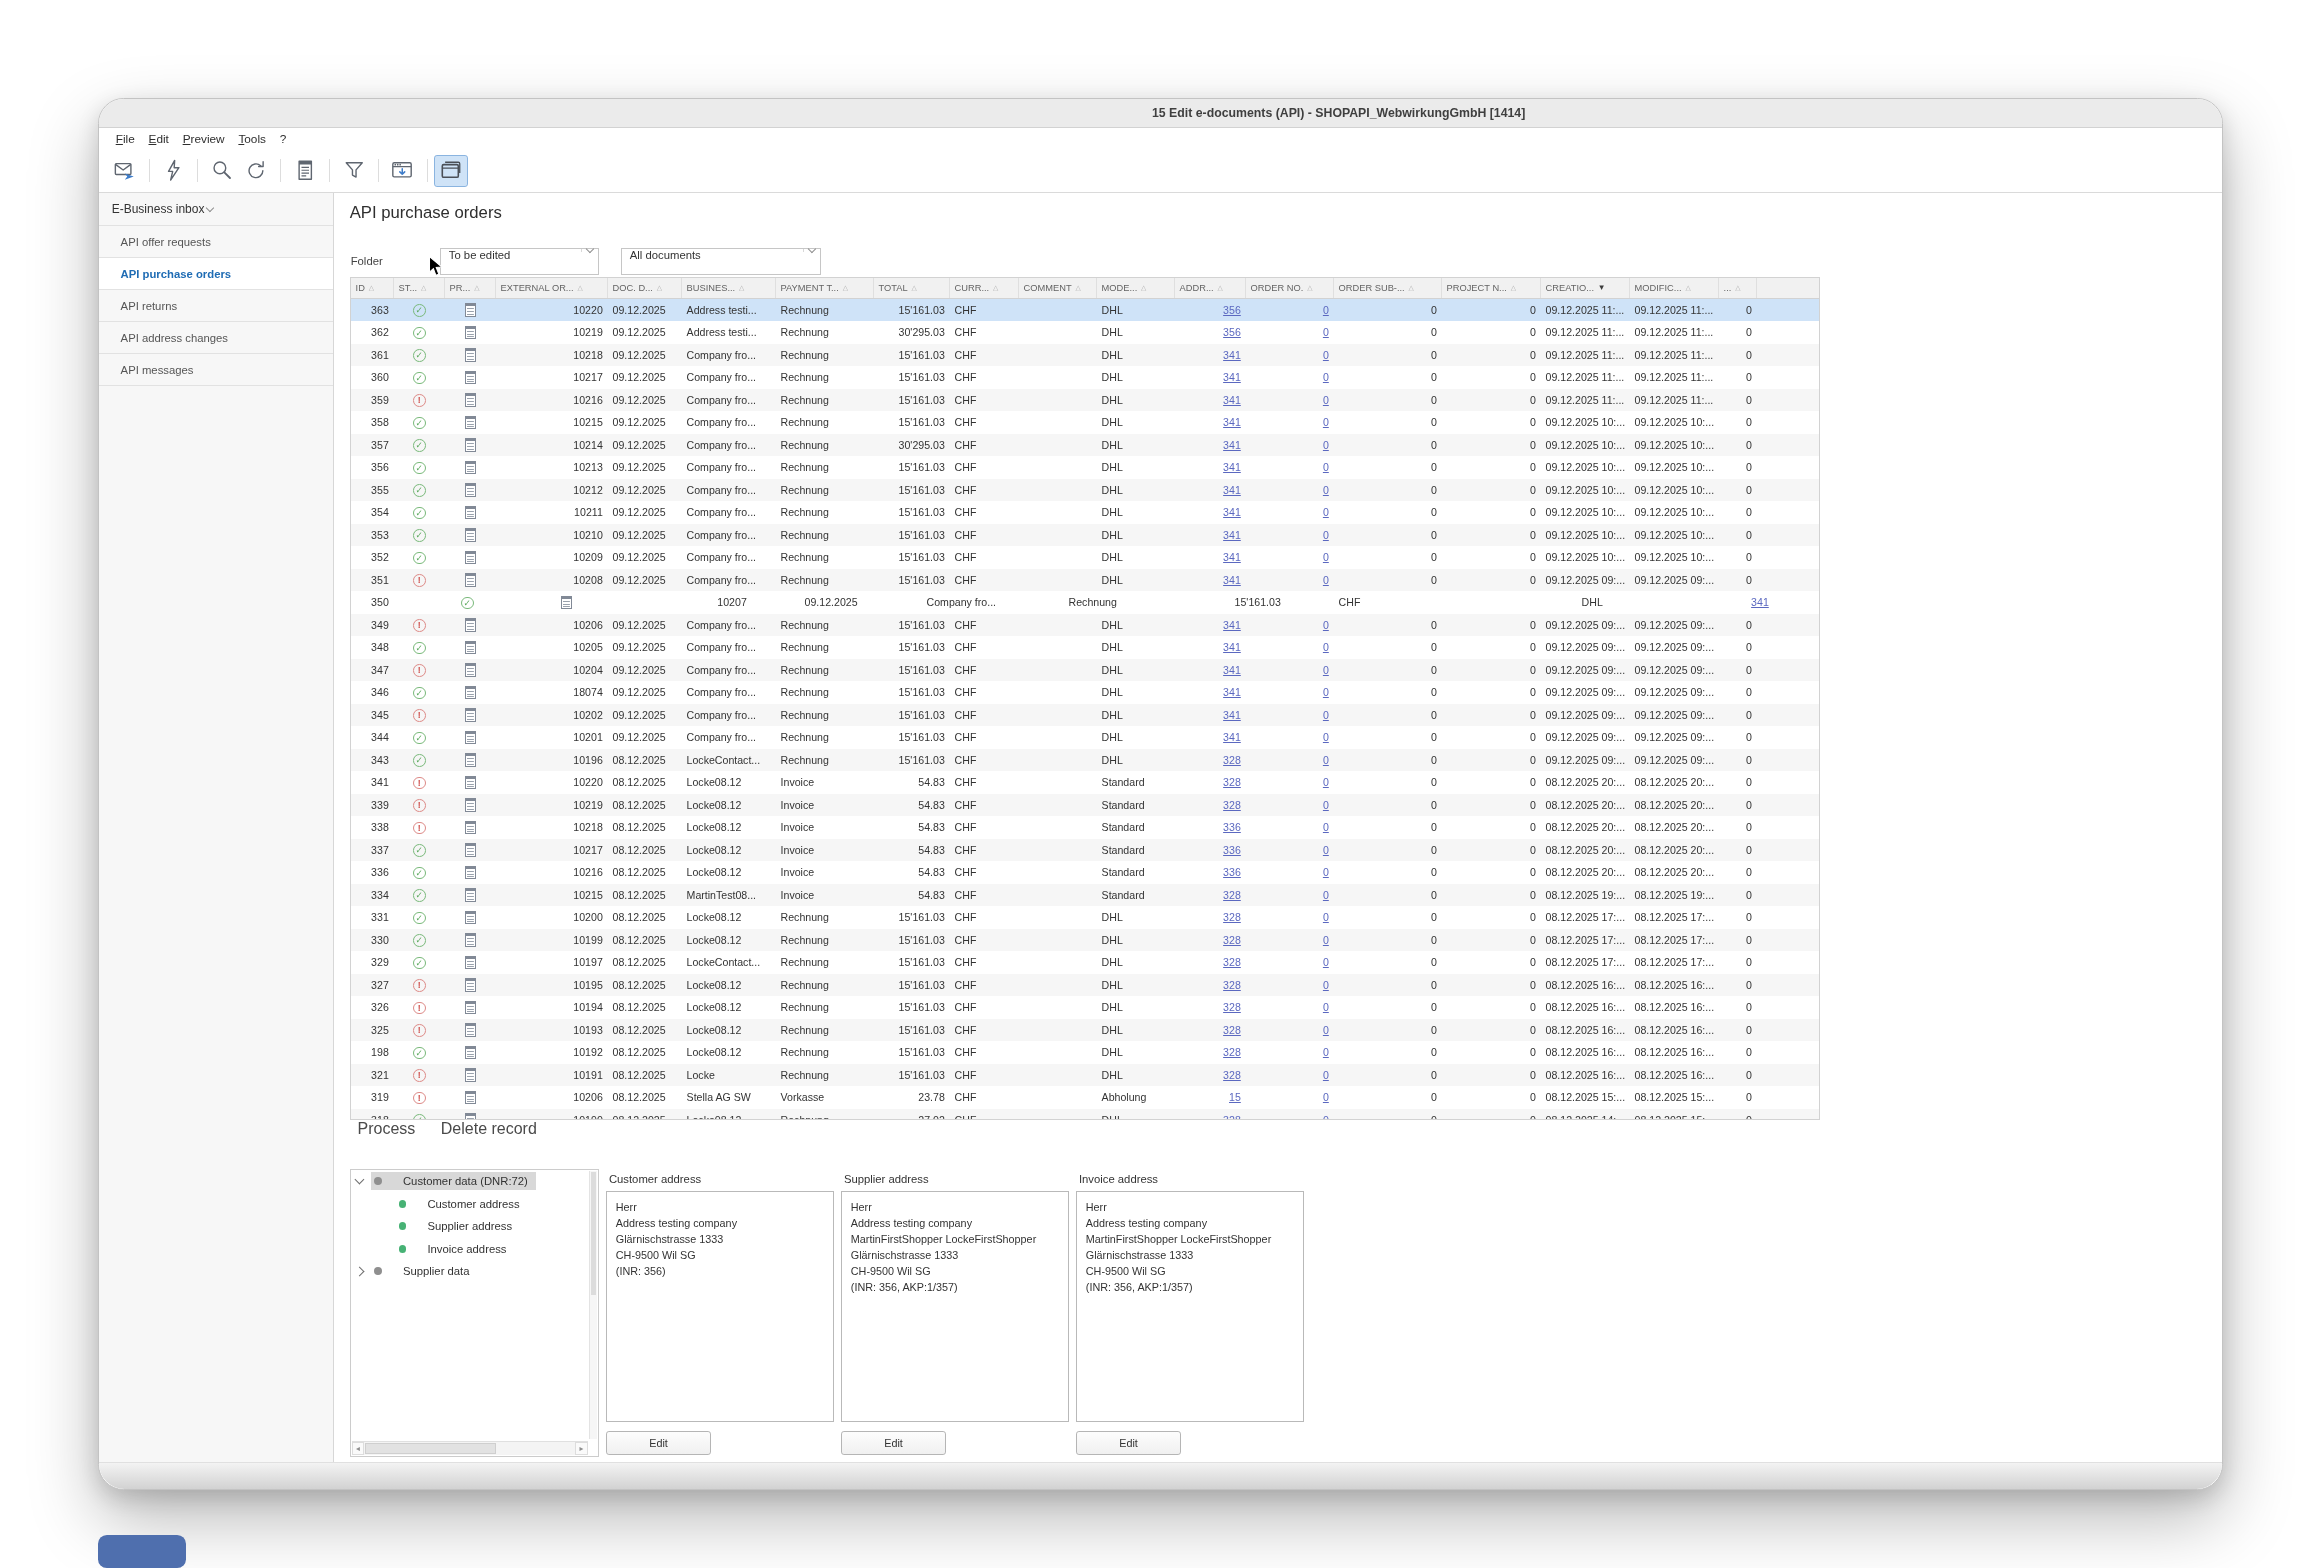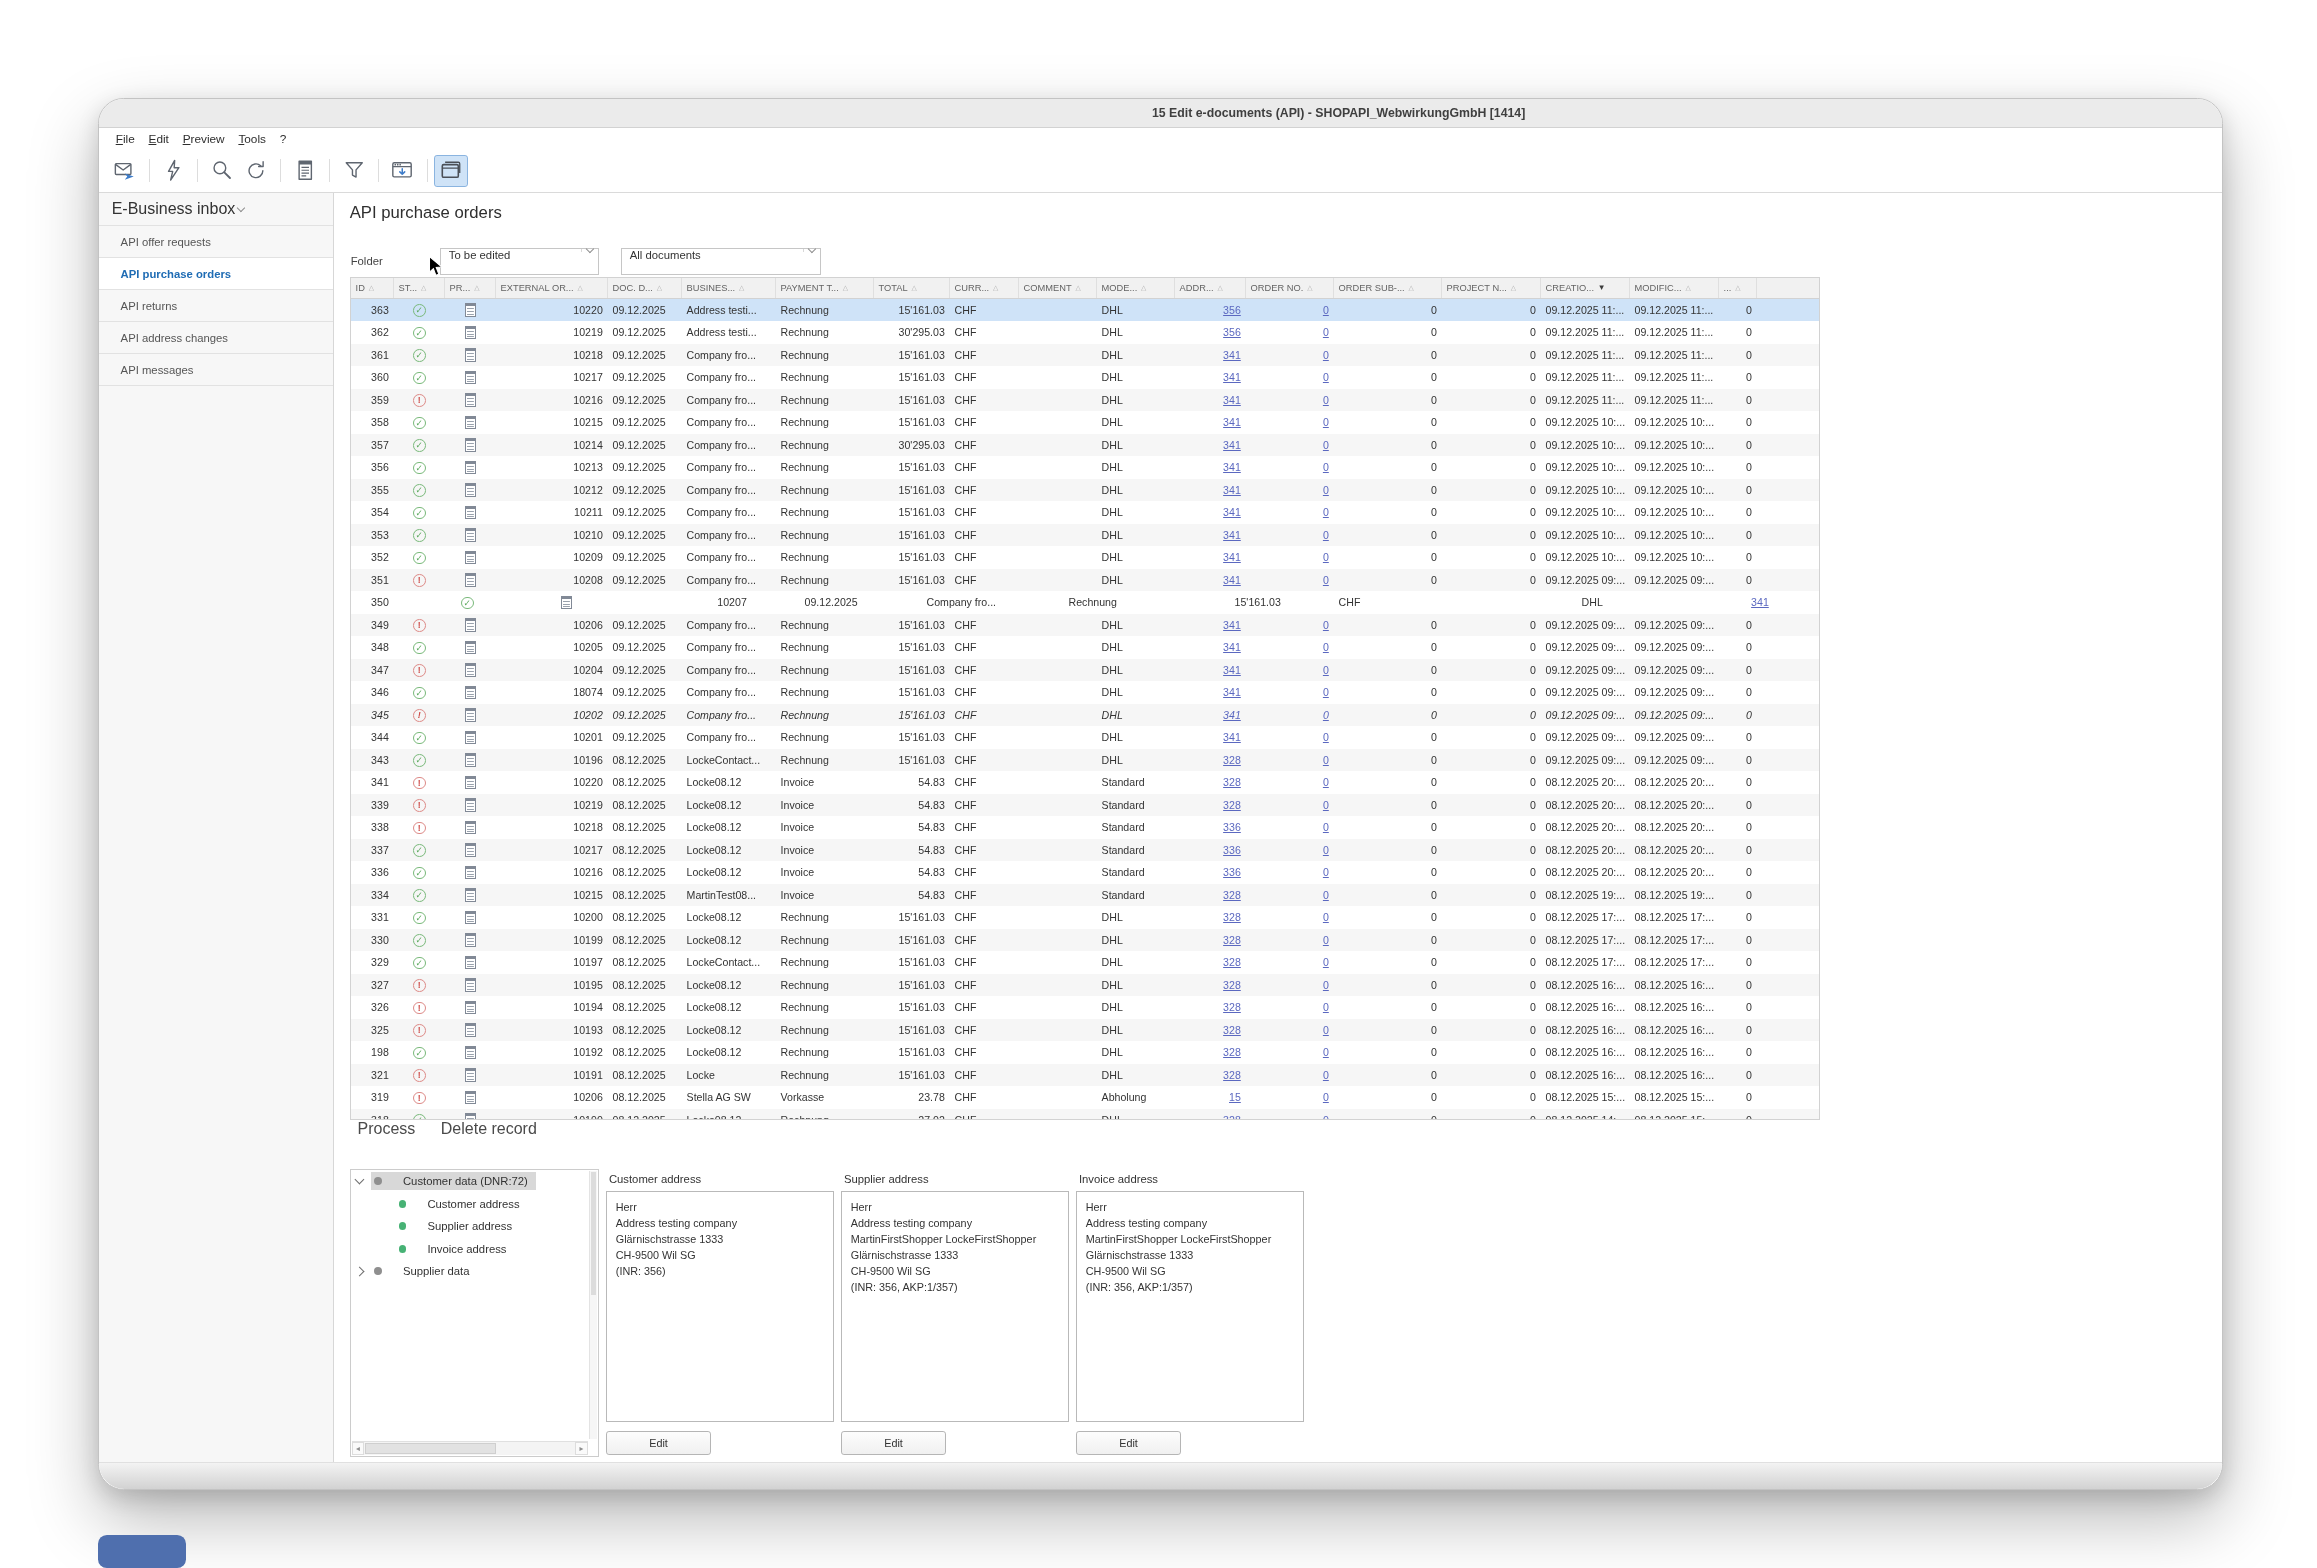--- a/index.html
+++ b/index.html
@@ -21,21 +21,21 @@
   .toolbar{height:43px;display:flex;align-items:center;padding-left:8.8px;background:#fff;border-bottom:1px solid #dadada;}
   .tool{width:34px;height:32px;display:flex;align-items:center;justify-content:center;border-radius:2.9px;}
   .tool.active{background:#cfe3f7;border:1px solid #8ab4e0;}
   .ticon{display:flex;}
   .ticon svg{width:24.5px;height:24.5px;}
   .tsep{width:1px;height:23.5px;background:#dddddd;margin:0 6.9px;}
 
   .body{position:absolute;top:94px;left:0;right:0;bottom:27.4px;display:flex;}
 
   .sidebar{width:235px;background:#f7f7f7;border-right:1px solid #d7d7d7;}
-  .sb-header{height:33px;display:flex;align-items:center;gap:3px;padding-left:12.7px;font-size:16px;color:#333;
+  .sb-header{height:33px;display:flex;align-items:center;gap:3px;padding-left:12.7px;font-size:12px;color:#333;
     border-bottom:1px solid #e2e2e2;}
   .sb-item{height:32px;display:flex;align-items:center;padding-left:21.6px;font-size:11.3px;color:#555;
     border-bottom:1px solid #e2e2e2;}
   .sb-item.active{color:#1f6cb4;font-weight:bold;background:#ffffff;}
 
   .main{flex:1;position:relative;background:#fff;overflow:hidden;}
   .page-title{position:absolute;left:15.7px;top:9.8px;font-size:16.7px;color:#2f2f2f;}
   .folder-label{position:absolute;left:16.7px;top:55px;height:26.5px;display:flex;align-items:center;font-size:11.3px;color:#444;}
   .dd{position:absolute;top:55px;height:26.5px;background:#fff;border:1px solid #c6c6c6;display:flex;align-items:flex-start;}
   .dd .val{flex:1;display:flex;align-items:center;padding-left:7.8px;font-size:11.3px;color:#333;white-space:nowrap;overflow:hidden;}
@@ -667,21 +667,21 @@
               <div class="td l"></div>
               <div class="td l">DHL</div>
               <div class="td r"><span class="link">341</span></div>
               <div class="td r"><span class="link">0</span></div>
               <div class="td r">0</div>
               <div class="td r">0</div>
               <div class="td l">09.12.2025 09:...</div>
               <div class="td l">09.12.2025 09:...</div>
               <div class="td r">0</div>
             </div>
-            <div class="trow alt" style="grid-template-columns: 43px 51px 51px 112px 74px 94px 98px 76px 69px 78px 78px 71px 88px 108px 99px 89px 89px 38px 1fr; font-style: italic;">
+            <div class="trow alt" style="grid-template-columns: 43px 51px 51px 112px 74px 94px 98px 76px 69px 78px 78px 71px 88px 108px 99px 89px 89px 38px 1fr;">
               <div class="td r">345</div>
               <div class="td c"><span class="st err">!</span></div>
               <div class="td c"><span class="doc"></span></div>
               <div class="td r">10202</div>
               <div class="td l">09.12.2025</div>
               <div class="td l">Company fro...</div>
               <div class="td l">Rechnung</div>
               <div class="td r">15'161.03</div>
               <div class="td l">CHF</div>
               <div class="td l"></div>

